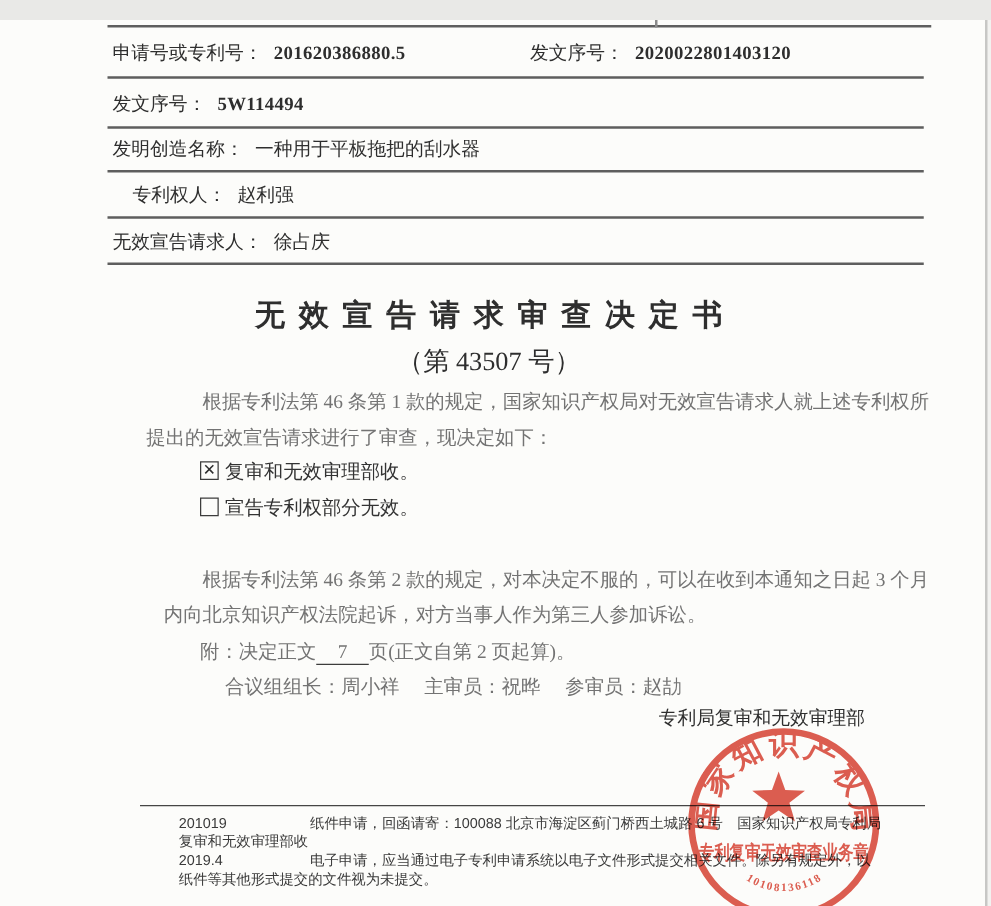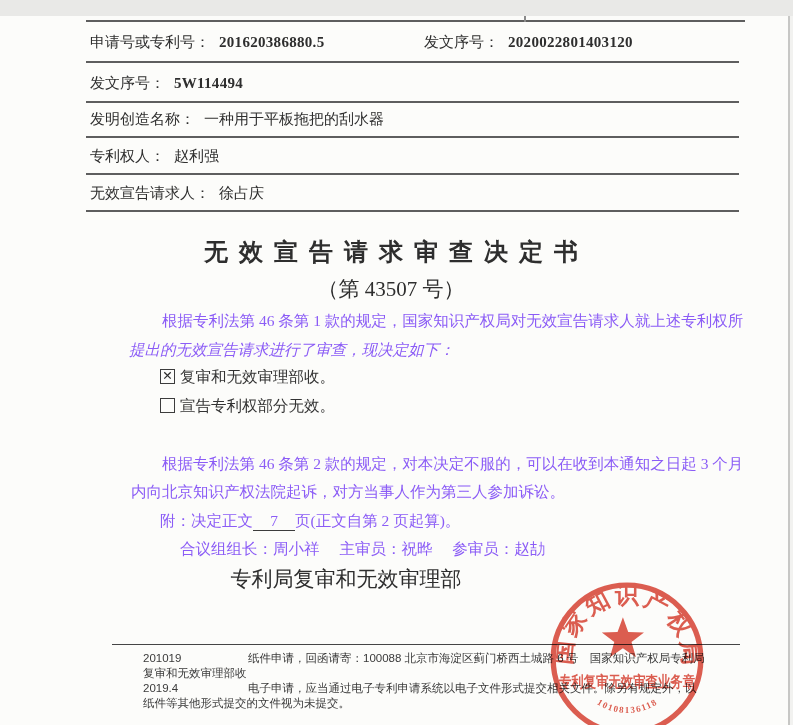--- a/index.html
+++ b/index.html
@@ -25,49 +25,49 @@
   .hr-footer{left:112px; top:628px; width:628px; height:1.4px; background:#454545;}
 
   .field{position:absolute; font-size:15px; white-space:nowrap;}
   .field .v{margin-left:9px;}
   .field .v.num{font-weight:bold; letter-spacing:.3px;}
 
   .f-app{left:90px; top:17px;}
   .f-serial{left:424px; top:17px;}
   .f-case{left:90px; top:58px;}
   .f-name{left:90px; top:94px;}
-  .f-patentee{left:90px; top:131px;}
+  .f-patentee{left:106px; top:131px;}
   .f-petitioner{left:90px; top:168px;}
 
   .doc-title{
     position:absolute; left:85px; top:220px; width:612px;
     text-align:center; font-size:24px; font-weight:bold;
     letter-spacing:11px; text-indent:11px; white-space:nowrap;
   }
   .doc-number{position:absolute; left:85px; top:259px; width:612px; text-align:center; font-size:21px;}
 
-  .bodyline{position:absolute; font-size:15.5px; white-space:nowrap; color:#8b5cf6;}
+  .bodyline{position:absolute; font-size:15.5px; white-space:nowrap; color:#737373;}
   .p1l1{left:162px; top:295px;}
-  .p1l2{left:129px; top:324px;font-style:italic;}
+  .p1l2{left:117px; top:324px;}
   .p2l1{left:162px; top:438px;}
   .p2l2{left:131px; top:466px;}
 
   .options{position:absolute; left:160px; top:351px;}
   .opt{height:28.5px; font-size:15.5px; white-space:nowrap; color:#333;}
   .box{
     display:inline-block; width:13px; height:13px; border:1.5px solid #3c3c3c;
     margin-right:5px; vertical-align:-2px; text-align:center;
     line-height:12px; font-size:12.5px; color:#2e2e2e; overflow:hidden;
   }
   .attach{left:160px; top:495px;}
   .pg{display:inline-block; min-width:16px; padding:0 13px; text-align:center; border-bottom:1.2px solid #3c3c3c;}
 
   .panel{left:180px; top:523px;}
   .panel .pair{margin-right:16px;}
-  .dept{position:absolute; left:0; top:549px; width:692px; text-align:center; font-size:21px; white-space:nowrap;}
+  .dept{position:absolute; left:0; top:549px; width:692px; text-align:right; font-size:15px; white-space:nowrap;}
 
   .fline{
     position:absolute; left:143px;
     font-family:"Liberation Sans","DejaVu Sans",sans-serif;
     font-size:11.5px; color:#3a3a3a; white-space:nowrap;
   }
   .fnum{display:inline-block; width:105px;}
   .f1{top:635px;} .f1c{top:650px;} .f2{top:665px;} .f2c{top:680px;}
 
   .seal{

